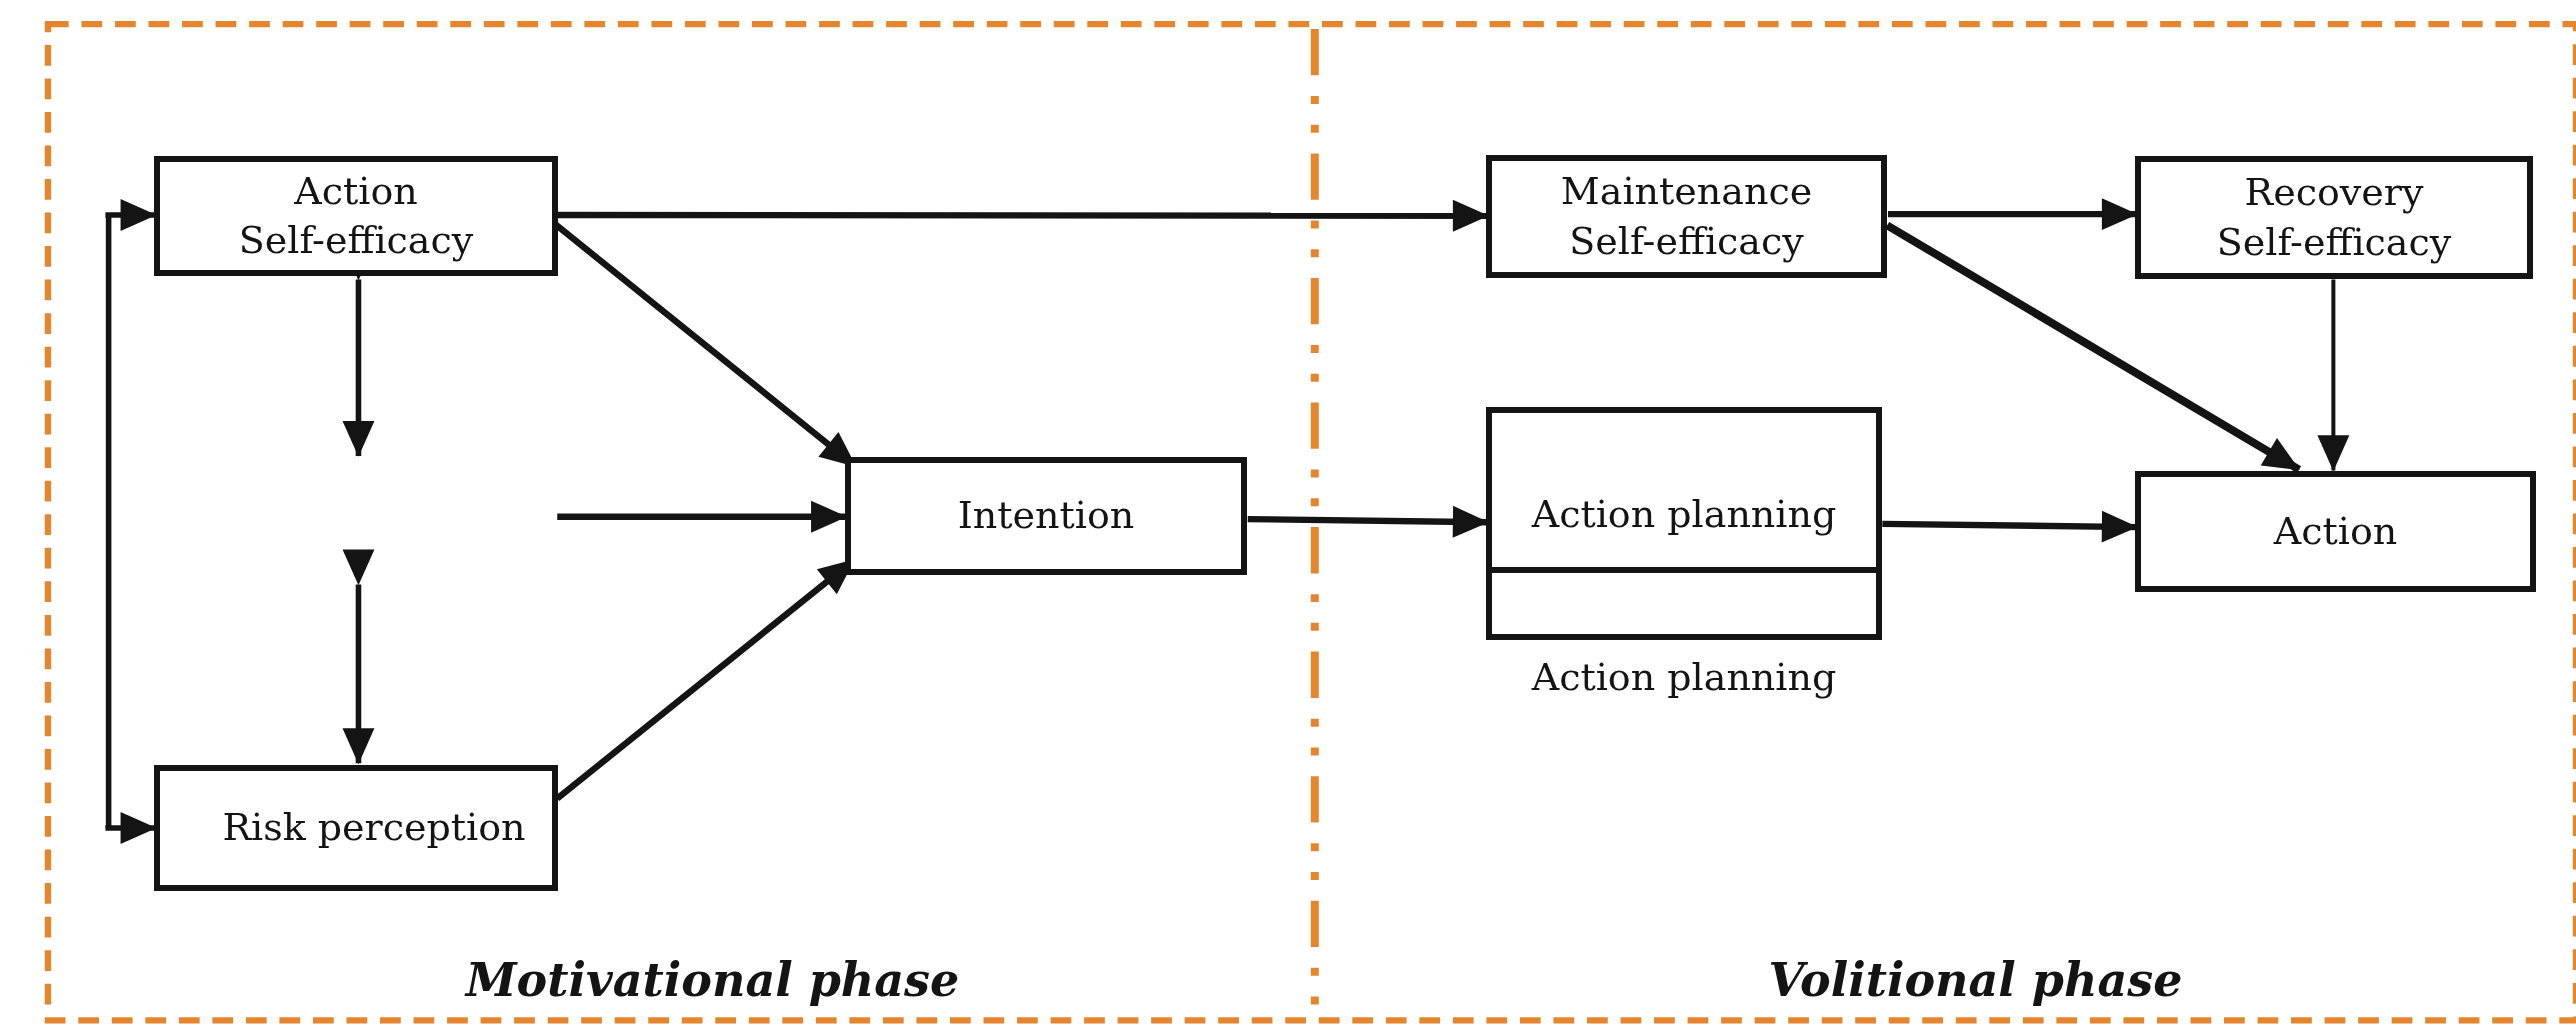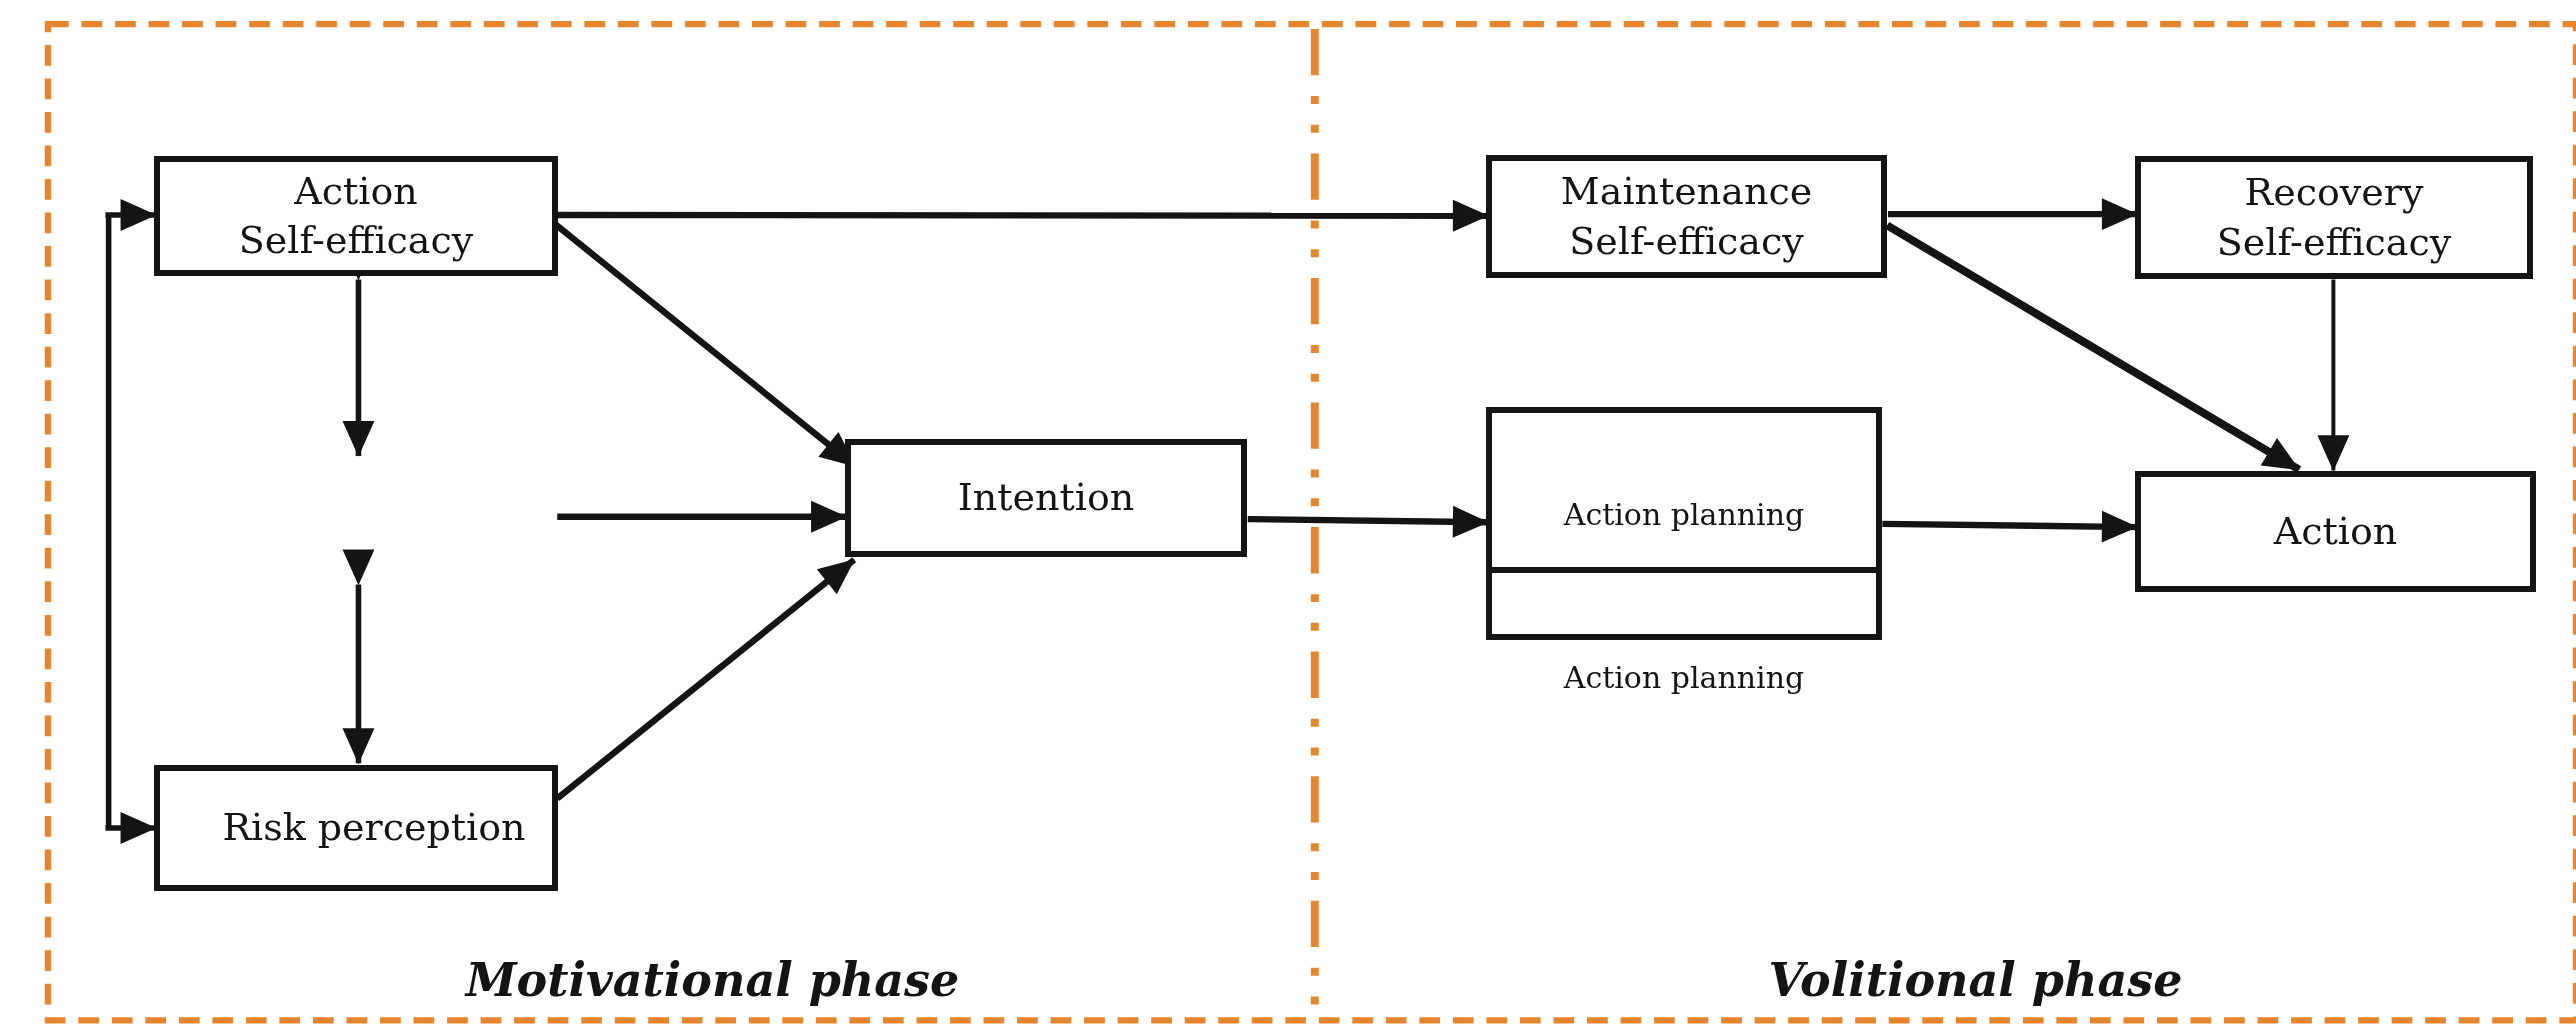--- a/index.html
+++ b/index.html
@@ -32,32 +32,32 @@
     background:var(--box-fill);
     border:6.4px solid var(--line);
     display:flex;align-items:center;justify-content:center;
     text-align:center;
     font-size:38px;line-height:1.3;
     white-space:pre-line;
   }
   #box-action-self-efficacy{left:130px;top:156px;width:404px;height:120px;}
   #box-outcome-expectancies{left:130px;top:457px;width:404px;height:126px;}
   #box-risk-perception     {left:130px;top:765px;width:404px;height:126px;padding-left:36px;}
-  #box-intention           {left:821px;top:439px;width:402px;height:118px;}
+  #box-intention           {left:821px;top:457px;width:402px;height:118px;}
   #box-maintenance-self-efficacy{left:1462px;top:155px;width:401px;height:123px;}
   #box-recovery-self-efficacy   {left:2111px;top:156px;width:398px;height:123px;}
   #box-action              {left:2111px;top:471px;width:401px;height:121px;}
   #box-planning{
     left:1462px;top:407px;width:396px;height:233px;
     display:block;padding:0;
   }
   .plan-row{
     box-sizing:border-box;height:50%;
     display:flex;align-items:center;justify-content:center;
-    font-size:30px;
+    font-size:38px;
   }
   .plan-row.top{border-bottom:6.4px solid var(--line);}
   .phase-label{
     position:absolute;top:952px;width:639px;
     text-align:center;
     font-size:46px;font-weight:bold;font-style:italic;
     line-height:57px;
   }
   #label-motivational-phase{left:369px;}
   #label-volitional-phase{left:1632px;}

